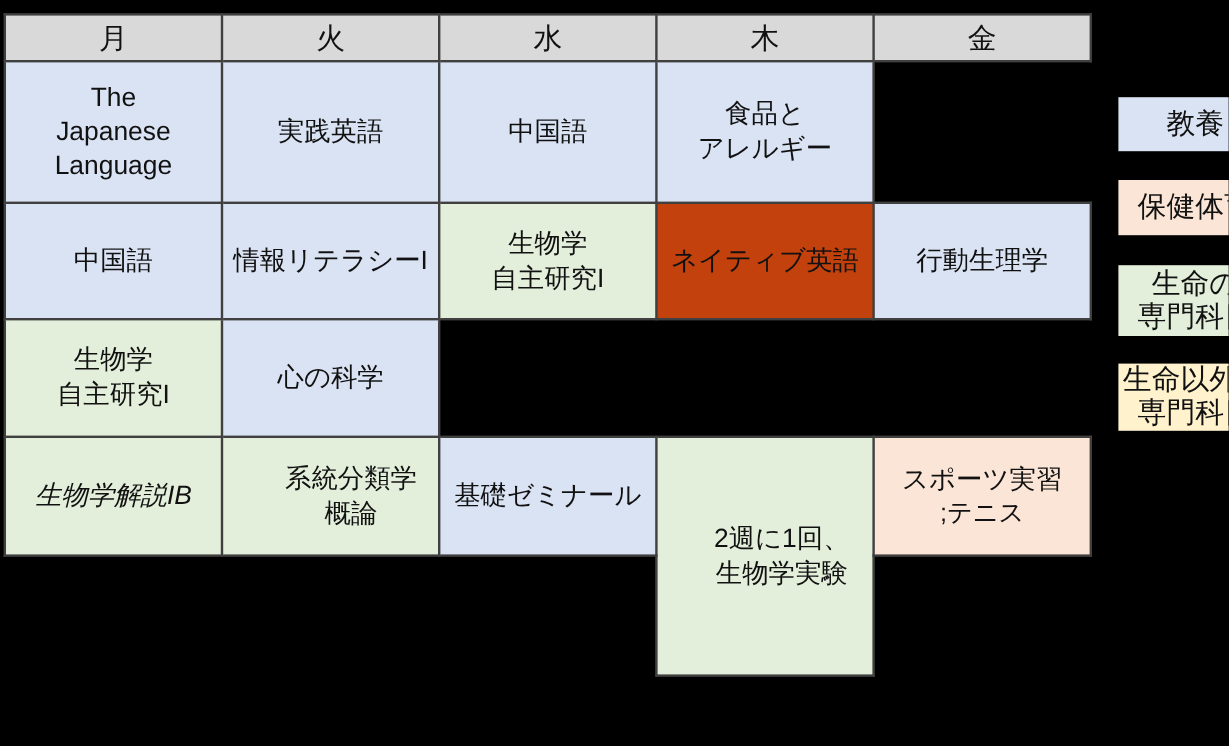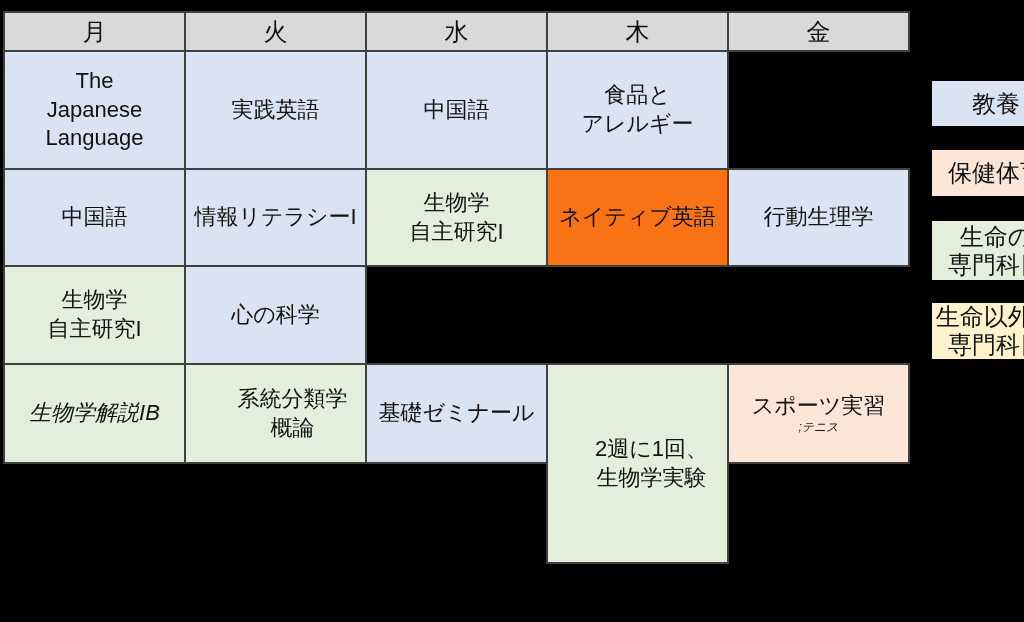--- a/index.html
+++ b/index.html
@@ -36,24 +36,23 @@
   table.timetable td.empty{
     border:none;
     background:transparent;
   }
   .cell-text{
     font-size:22px;
     line-height:1.3;
     white-space:pre-line;
   }
   .cell-subtext{
-    font-size:12px;
+    font-size:21px;
     line-height:1.25;
     white-space:pre-line;
-    font-style:italic;
   }
   
   .legend-item{
     position:absolute;
     left:932px;
     width:128px;
     display:flex;
     align-items:center;
     justify-content:center;
     text-align:center;
@@ -109,21 +108,21 @@
           <td class="filled" style="background: rgb(218, 227, 243);">
             <div class="cell-text">中国語</div>
           </td>
           <td class="filled" style="background: rgb(218, 227, 243);">
             <div class="cell-text">情報リテラシーI</div>
           </td>
           <td class="filled" style="background: rgb(227, 239, 218);">
             <div class="cell-text">生物学
 自主研究I</div>
           </td>
-          <td class="filled" style="background: #f97316;">
+          <td class="filled" style="background: #c2410c;">
             <div class="cell-text">ネイティブ英語</div>
           </td>
           <td class="filled" style="background: rgb(218, 227, 243);">
             <div class="cell-text">行動生理学</div>
           </td>
         </tr>
         <tr style="height: 98px;">
           <td class="filled" style="background: rgb(227, 239, 218);">
             <div class="cell-text">生物学
 自主研究I</div>

